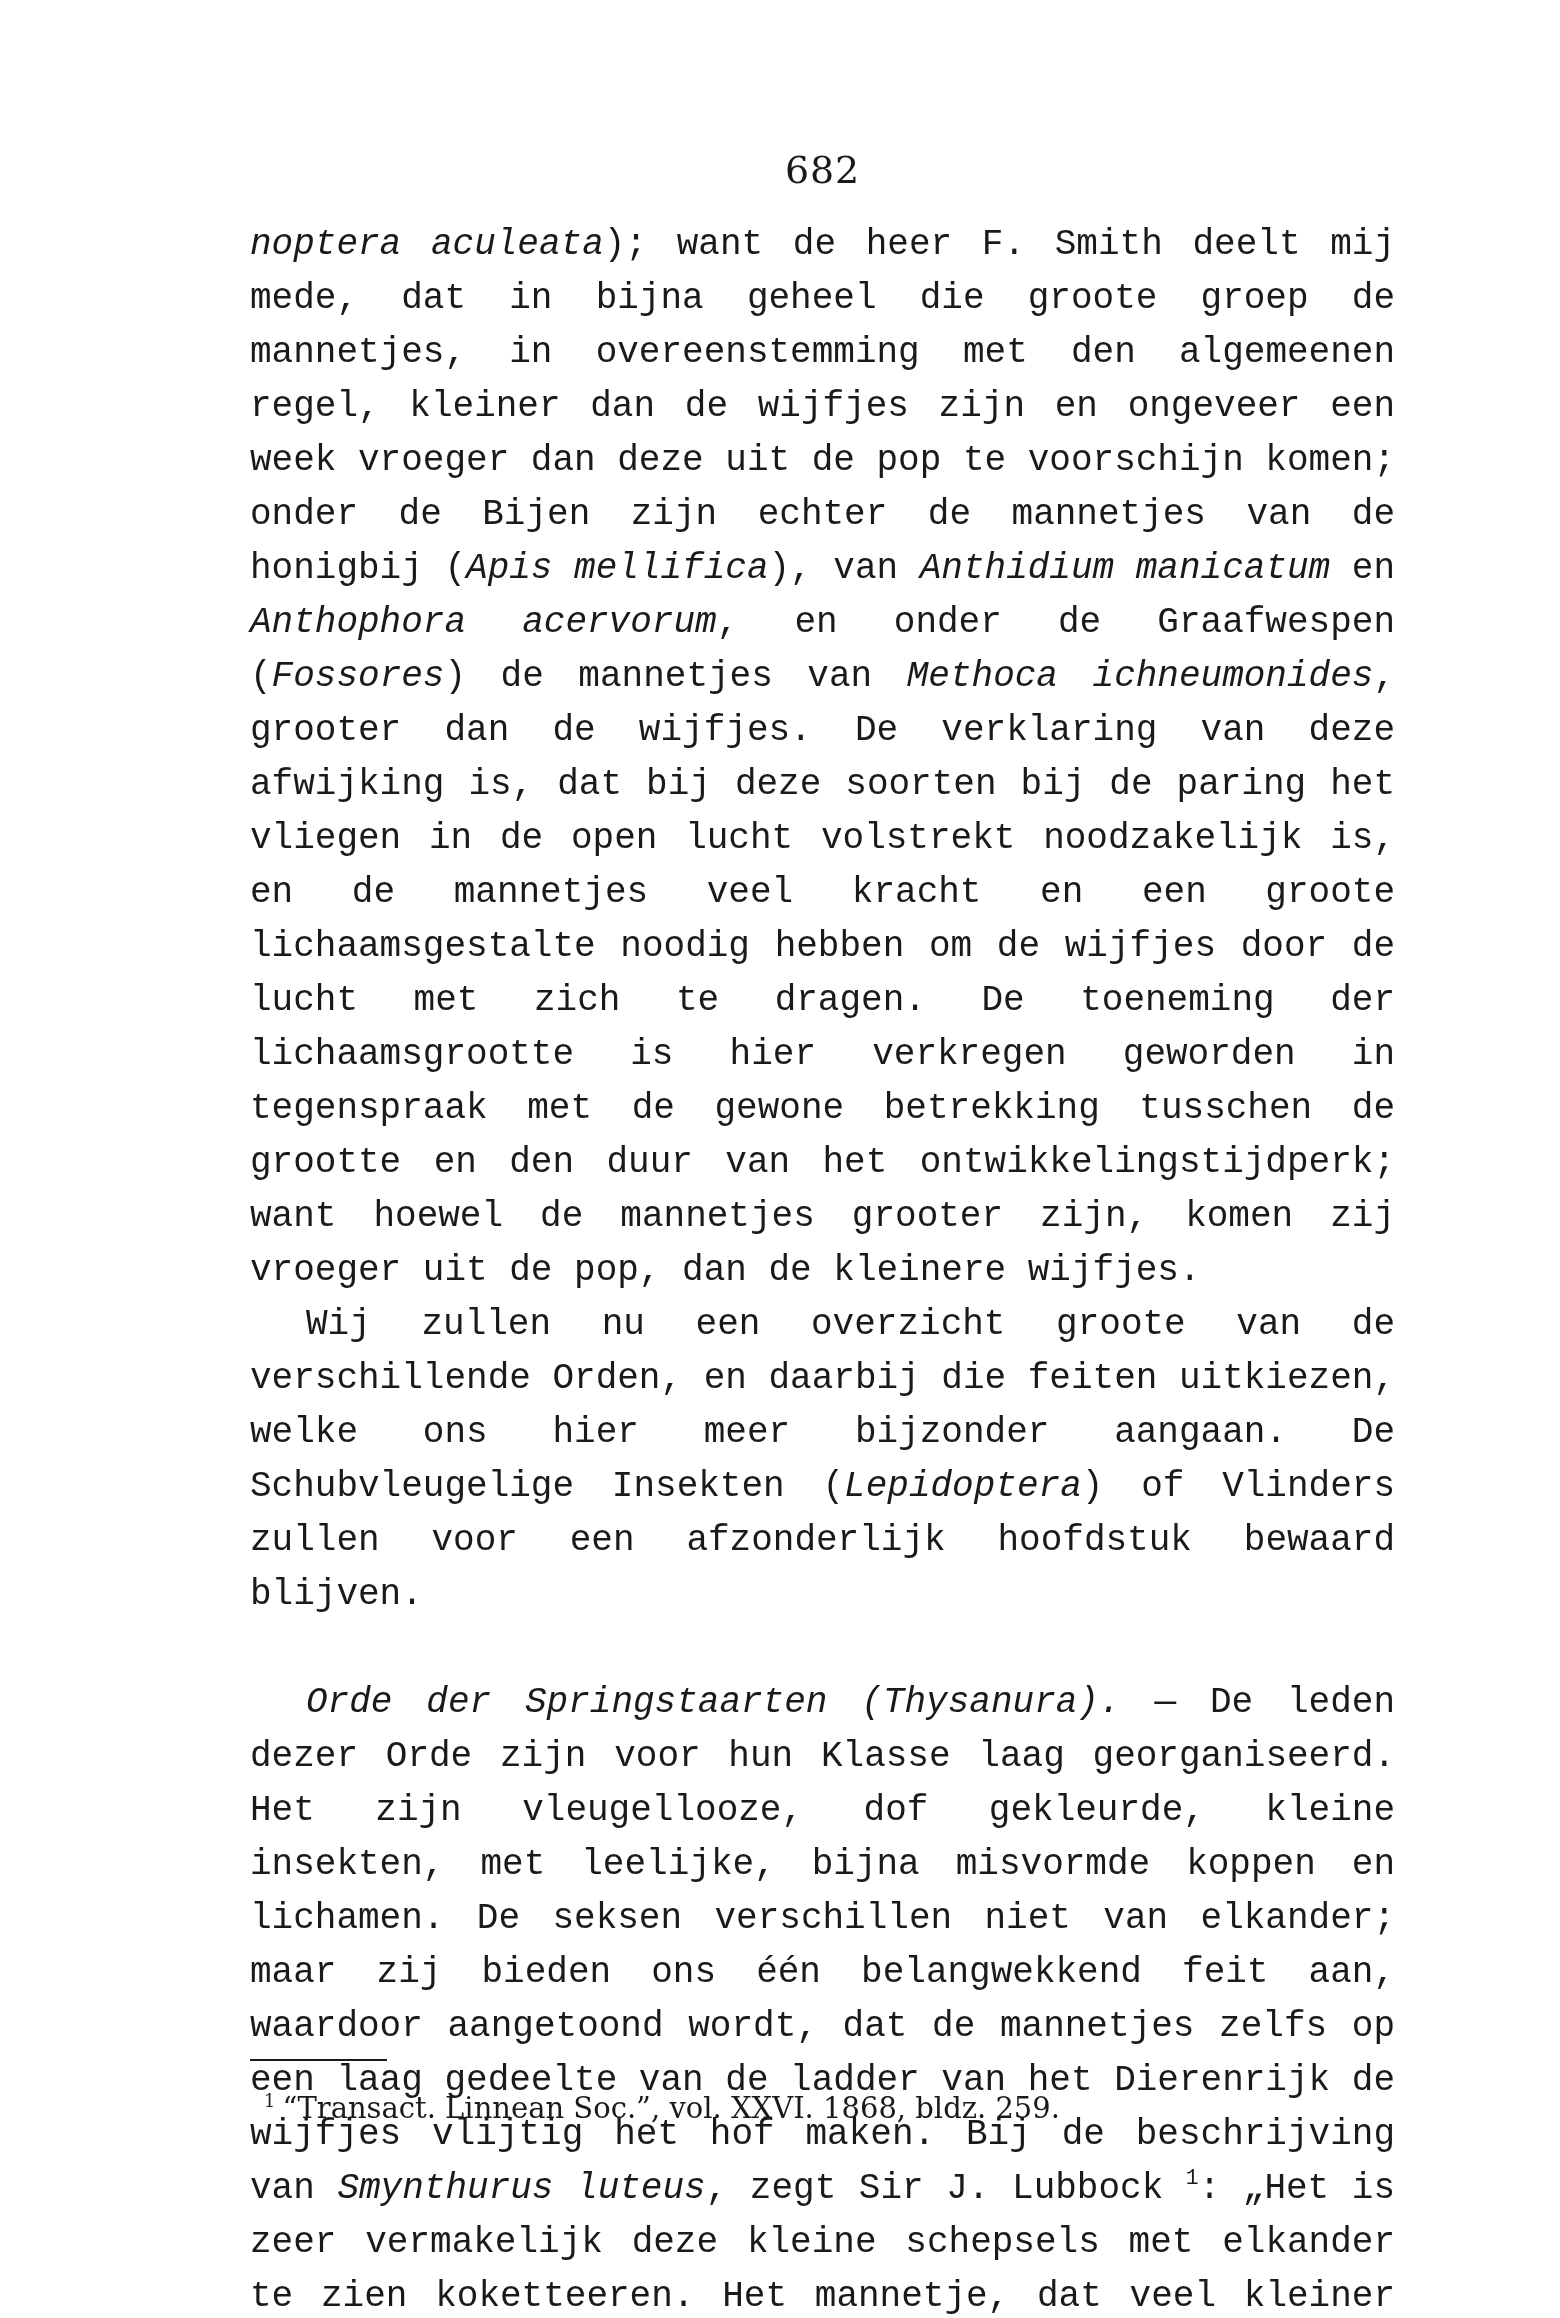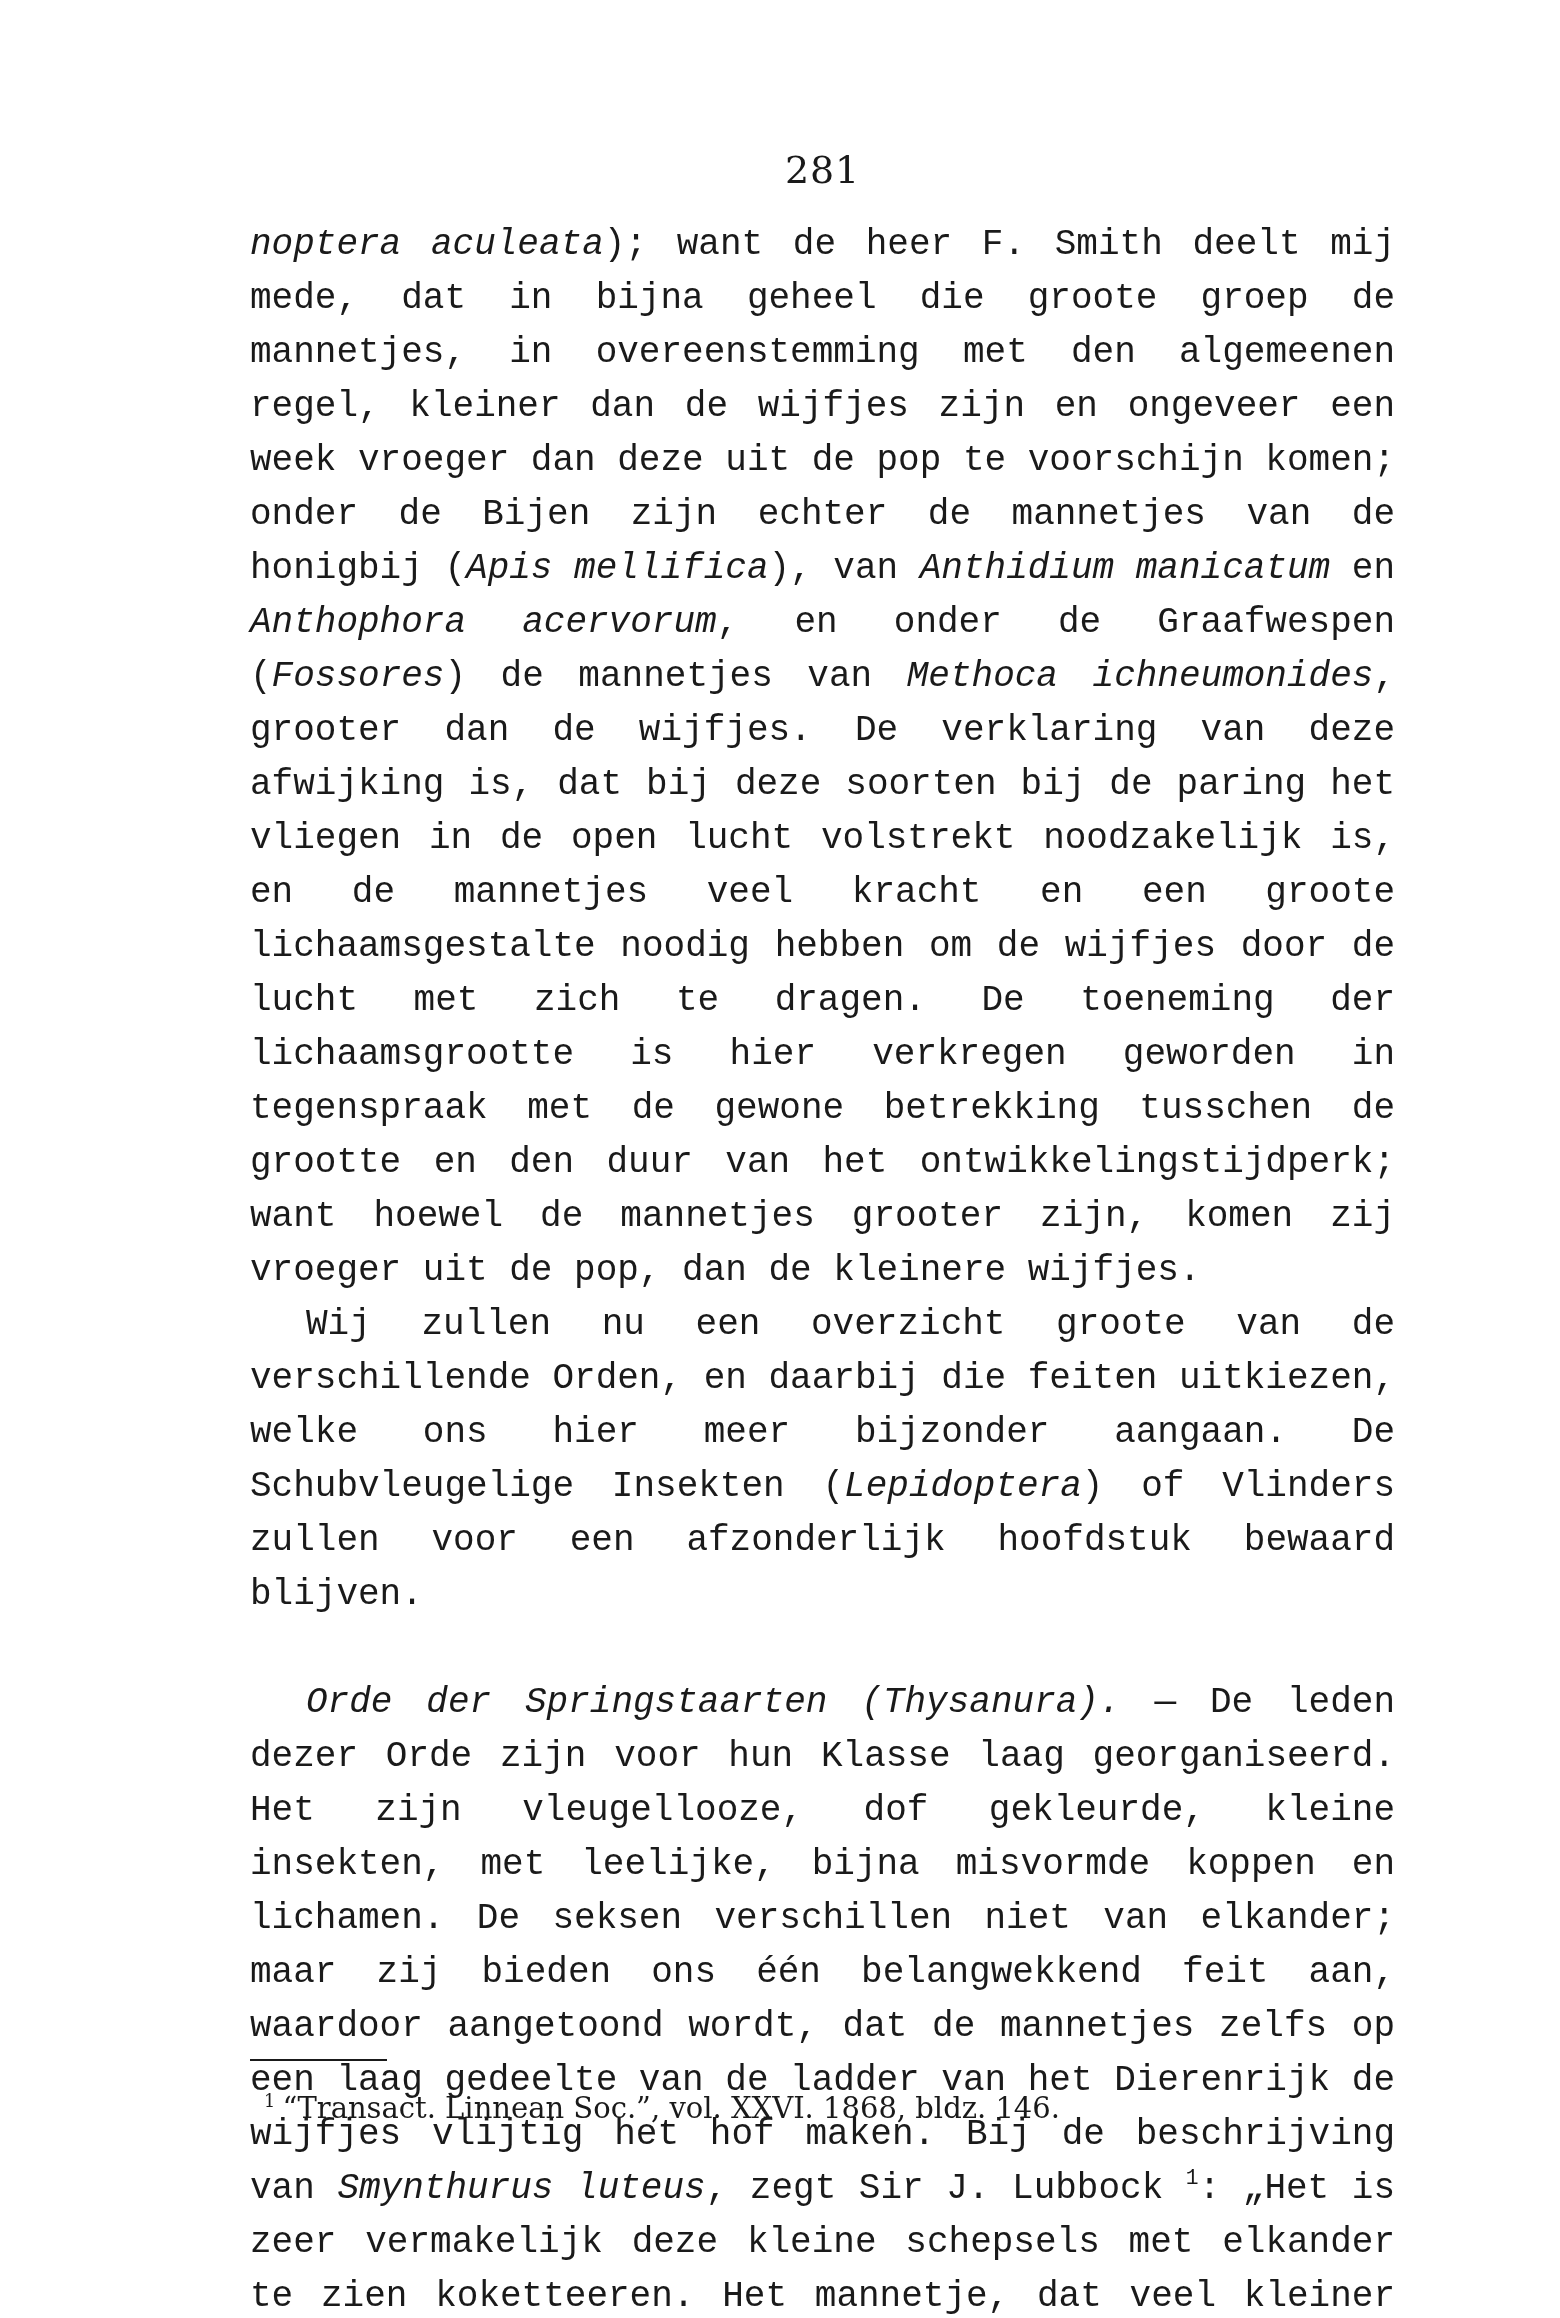--- a/index.html
+++ b/index.html
@@ -75,28 +75,28 @@
     vertical-align: 11px;
     line-height: 0;
     margin-right: 7.4px;
   }
 </style>
 </head>
 <body>
 
 <div class="page">
 
-  <div class="page-number">281</div>
+  <div class="page-number">682</div>
 
   <div class="text-block">
     <p class="para"><em>noptera aculeata</em><span>); want de heer F. Smith deelt mij mede, dat in bijna geheel die groote groep de mannetjes, in overeenstemming met den algemeenen regel, kleiner dan de wijfjes zijn en ongeveer een week vroeger dan deze uit de pop te voorschijn komen; onder de Bijen zijn echter de mannetjes van de honigbij (</span><em>Apis mellifica</em><span>), van </span><em>Anthidium manicatum</em><span> en </span><em>Anthophora acervorum</em><span>, en onder de Graafwespen (</span><em>Fossores</em><span>) de mannetjes van </span><em>Methoca ichneumonides</em><span>, grooter dan de wijfjes. De verklaring van deze afwijking is, dat bij deze soorten bij de paring het vliegen in de open lucht volstrekt noodzakelijk is, en de mannetjes veel kracht en een groote lichaamsgestalte noodig hebben om de wijfjes door de lucht met zich te dragen. De toeneming der lichaamsgrootte is hier verkregen geworden in tegenspraak met de gewone betrekking tusschen de grootte en den duur van het ontwikkelingstijdperk; want hoewel de mannetjes grooter zijn, komen zij vroeger uit de pop, dan de kleinere wijfjes.</span></p>
     <p class="para indent"><span>Wij zullen nu een overzicht groote van de verschillende Orden, en daarbij die feiten uitkiezen, welke ons hier meer bijzonder aangaan. De Schubvleugelige Insekten (</span><em>Lepidoptera</em><span>) of Vlinders zullen voor een afzonderlijk hoofdstuk bewaard blijven.</span></p>
     <p class="para indent section-gap"><em>Orde der Springstaarten (Thysanura).</em><span> — De leden dezer Orde zijn voor hun Klasse laag georganiseerd. Het zijn vleugellooze, dof gekleurde, kleine insekten, met leelijke, bijna misvormde koppen en lichamen. De seksen verschillen niet van elkander; maar zij bieden ons één belangwekkend feit aan, waardoor aangetoond wordt, dat de mannetjes zelfs op een laag gedeelte van de ladder van het Dierenrijk de wijfjes vlijtig het hof maken. Bij de beschrijving van </span><em>Smynthurus luteus</em><span>, zegt Sir J. Lubbock </span><sup class="fn-ref">1</sup><span>: „Het is zeer vermakelijk deze kleine schepsels met elkander te zien koketteeren. Het mannetje, dat veel kleiner dan het wijfje is, loopt rondom haar, en zij stooten elkander, met het aangezicht naar elkander toestaande, en achterwaarts en voorwaarts gaande</span></p>
   </div>
 
   <div class="footnote-rule"></div>
 
   <div class="footnote">
-    <sup>1</sup><span>“Transact. Linnean Soc.”, vol. XXVI. 1868, bldz. 146.</span>
+    <sup>1</sup><span>“Transact. Linnean Soc.”, vol. XXVI. 1868, bldz. 259.</span>
   </div>
 
 </div>
 
 
 </body></html>

